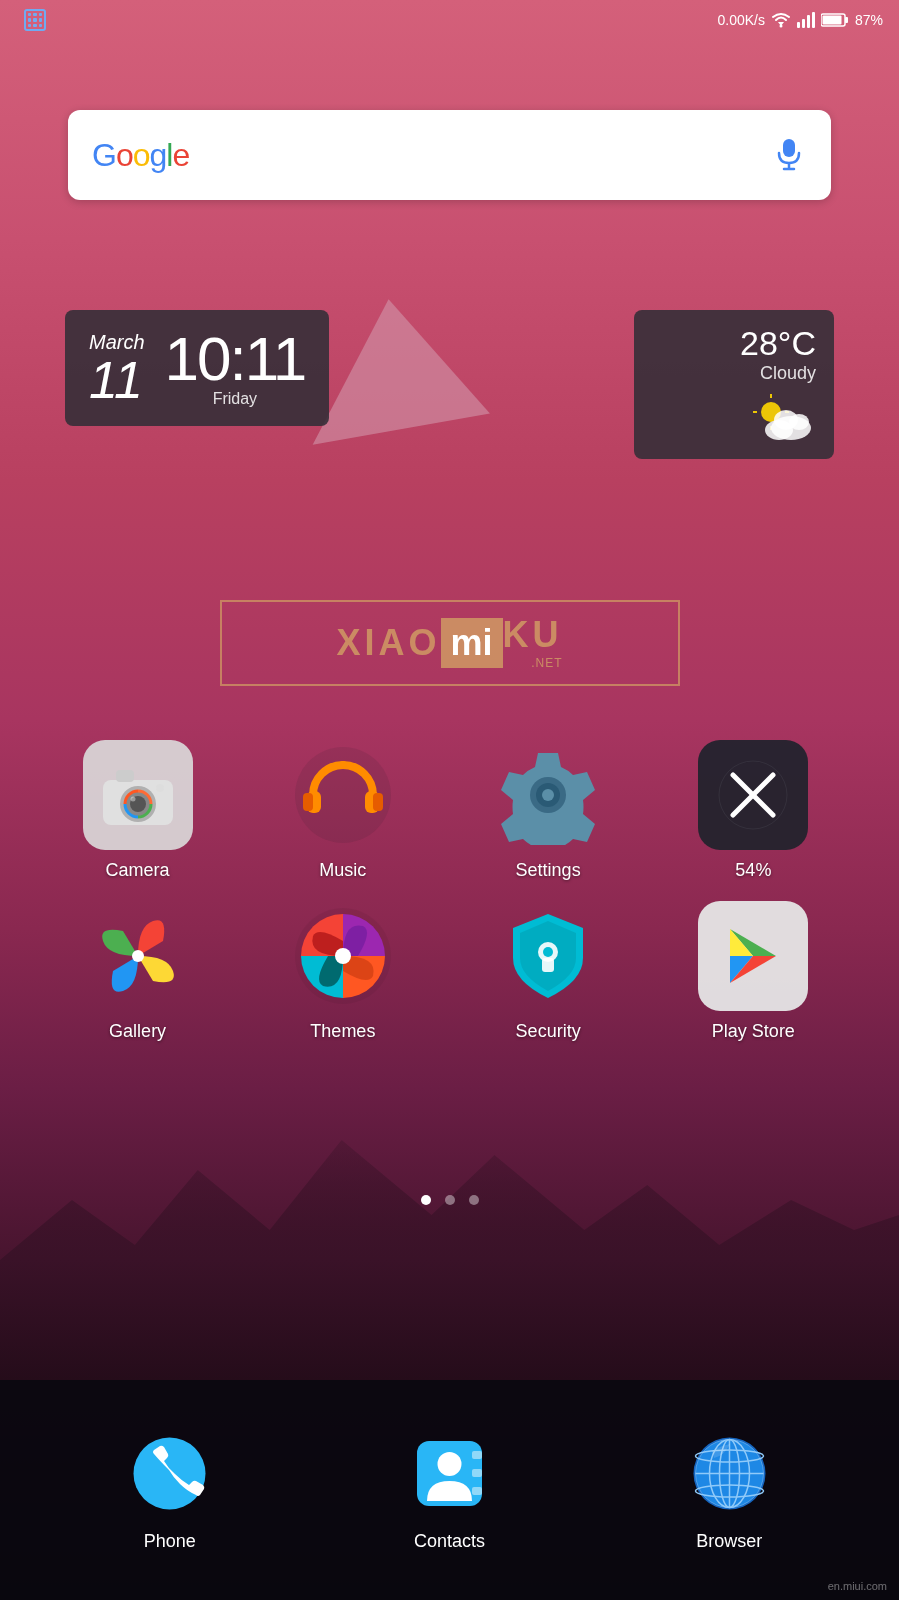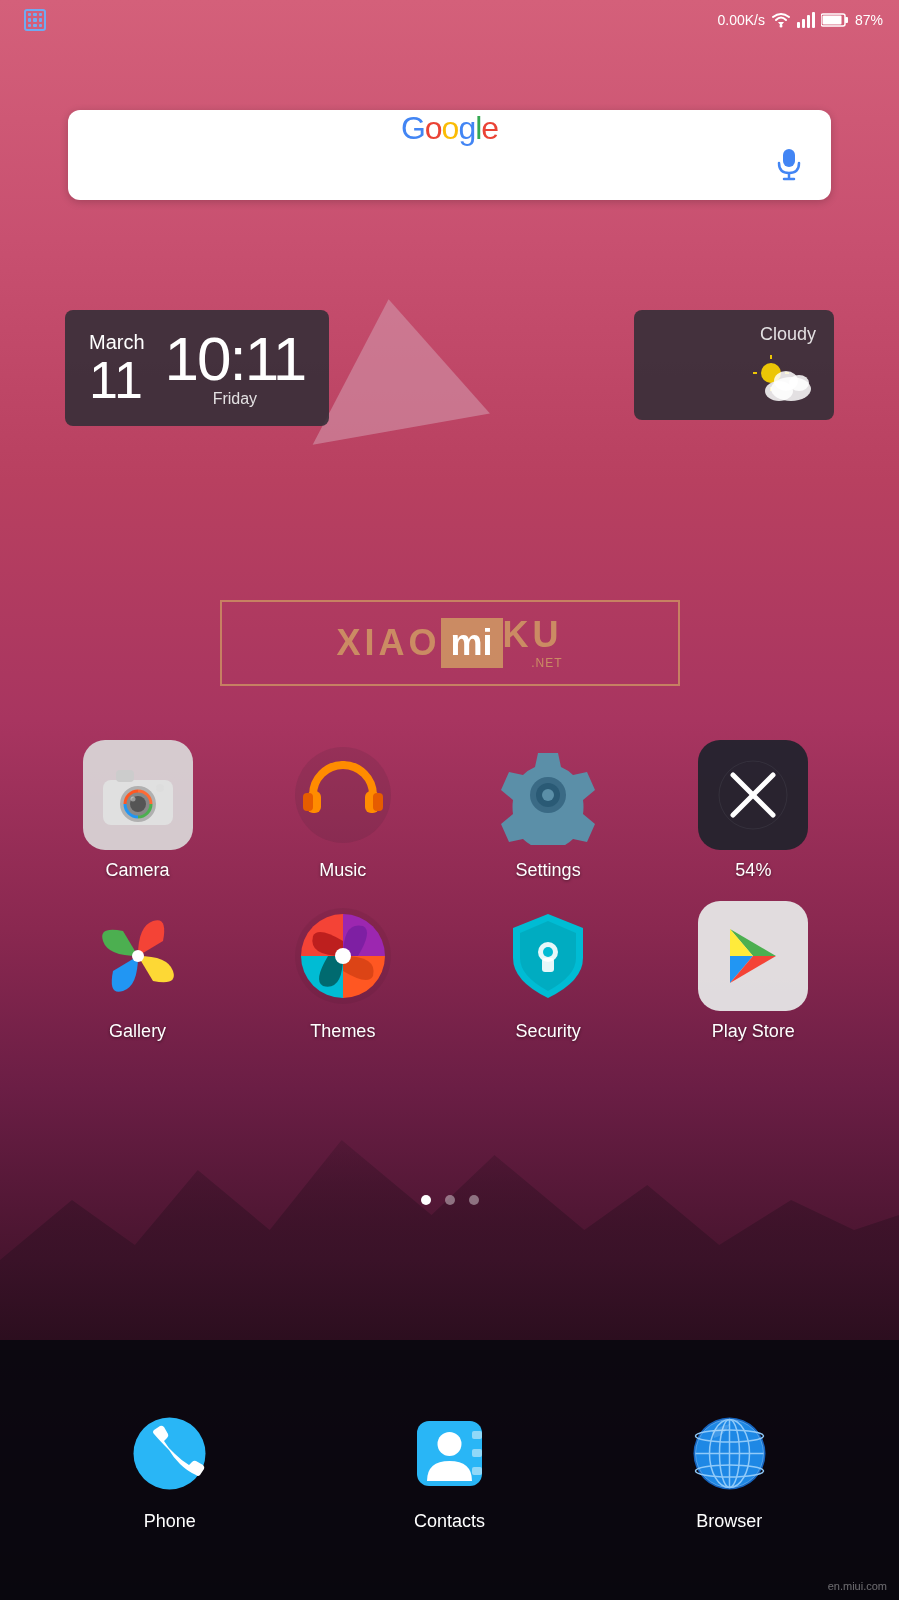--- a/index.html
+++ b/index.html
@@ -95,21 +95,20 @@
       left: 68px;
       right: 68px;
       height: 90px;
       background: white;
       border-radius: 12px;
       display: flex;
       align-items: center;
       padding: 0 24px;
       box-shadow: 0 2px 8px rgba(0,0,0,0.2);
       z-index: 50;
-      flex-direction: column;
     }
 
     #google-logo {
       font-size: 32px;
       font-weight: 400;
       letter-spacing: -1px;
     }
     .g-blue { color: #4285F4; }
     .g-red { color: #EA4335; }
     .g-yellow { color: #FBBC05; }
@@ -140,20 +139,21 @@
       display: flex;
       align-items: center;
       gap: 20px;
       position: relative;
       z-index: 2;
     }
 
     #clock-date {
       color: white;
       line-height: 1.2;
+      font-style: italic;
     }
     #clock-month {
       font-size: 20px;
       font-weight: 300;
     }
     #clock-day {
       font-size: 52px;
       font-weight: 300;
       line-height: 1;
     }
@@ -346,21 +346,21 @@
     .page-dot.inactive {
       background: rgba(255,255,255,0.4);
     }
 
     
     #dock {
       position: absolute;
       bottom: 0;
       left: 0;
       right: 0;
-      height: 260px;
+      height: 220px;
       background: rgba(10, 8, 15, 0.92);
       display: flex;
       align-items: center;
       justify-content: space-around;
       padding: 4px 30px;
       z-index: 100;
     }
 
     .dock-item {
       display: flex;
@@ -458,20 +458,21 @@
       <line x1="14" y1="26" x2="14" y2="32" stroke="#4285F4" stroke-width="2.5"></line>
       <line x1="9" y1="32" x2="19" y2="32" stroke="#4285F4" stroke-width="2.5" stroke-linecap="round"></line>
     </svg>
   </div>
 </div>
 
 <div id="clock-widget">
   <div style="position:relative; display:flex; align-items:stretch; gap:0;">
 
     <div id="weather-widget">
+      <div style="font-size:34px; font-weight:300; color:white; text-align:right;">28°C</div>
       <div style="font-size:18px; color:rgba(255,255,255,0.85); text-align:right;">Cloudy</div>
       <div style="display:flex; justify-content:flex-end; margin-top:6px;">
         <svg width="65" height="55" viewBox="0 0 65 55">
 
           <circle cx="20" cy="22" r="10" fill="#FFD700" opacity="0.9"></circle>
           <line x1="20" y1="8" x2="20" y2="4" stroke="#FFD700" stroke-width="2" opacity="0.9"></line>
           <line x1="20" y1="36" x2="20" y2="40" stroke="#FFD700" stroke-width="2" opacity="0.9"></line>
           <line x1="6" y1="22" x2="2" y2="22" stroke="#FFD700" stroke-width="2" opacity="0.9"></line>
           <line x1="34" y1="22" x2="38" y2="22" stroke="#FFD700" stroke-width="2" opacity="0.9"></line>
 

